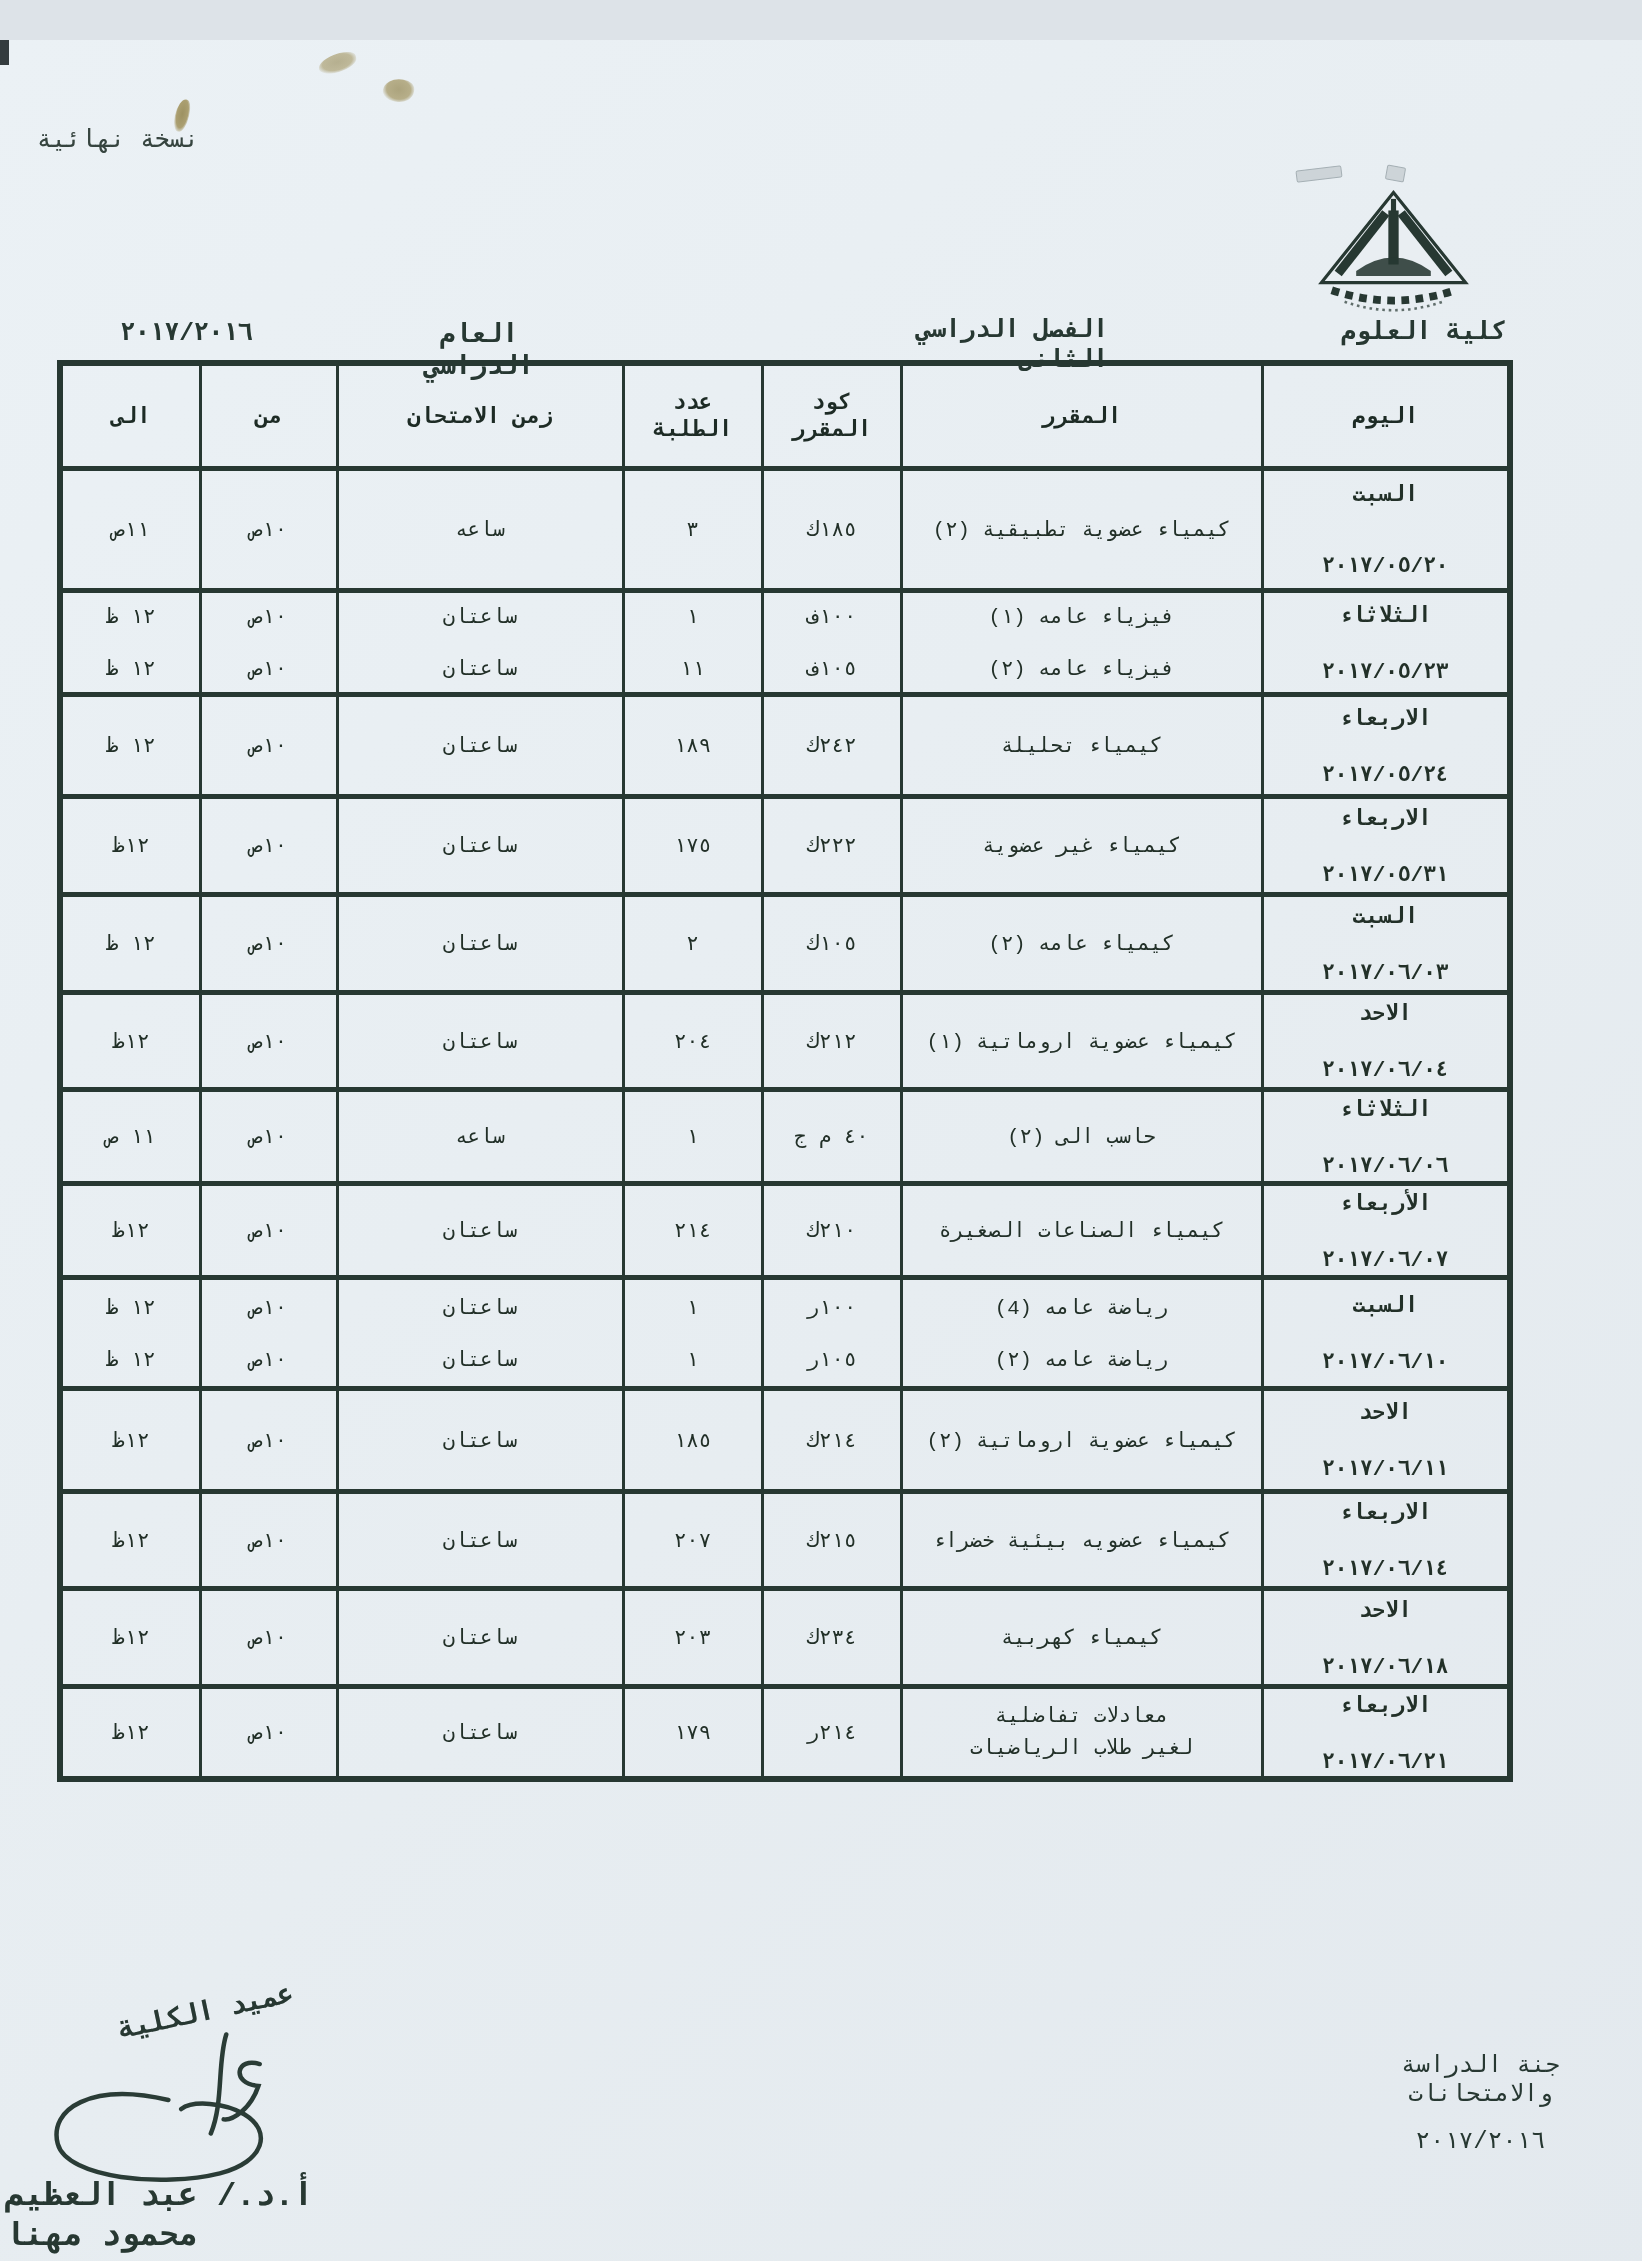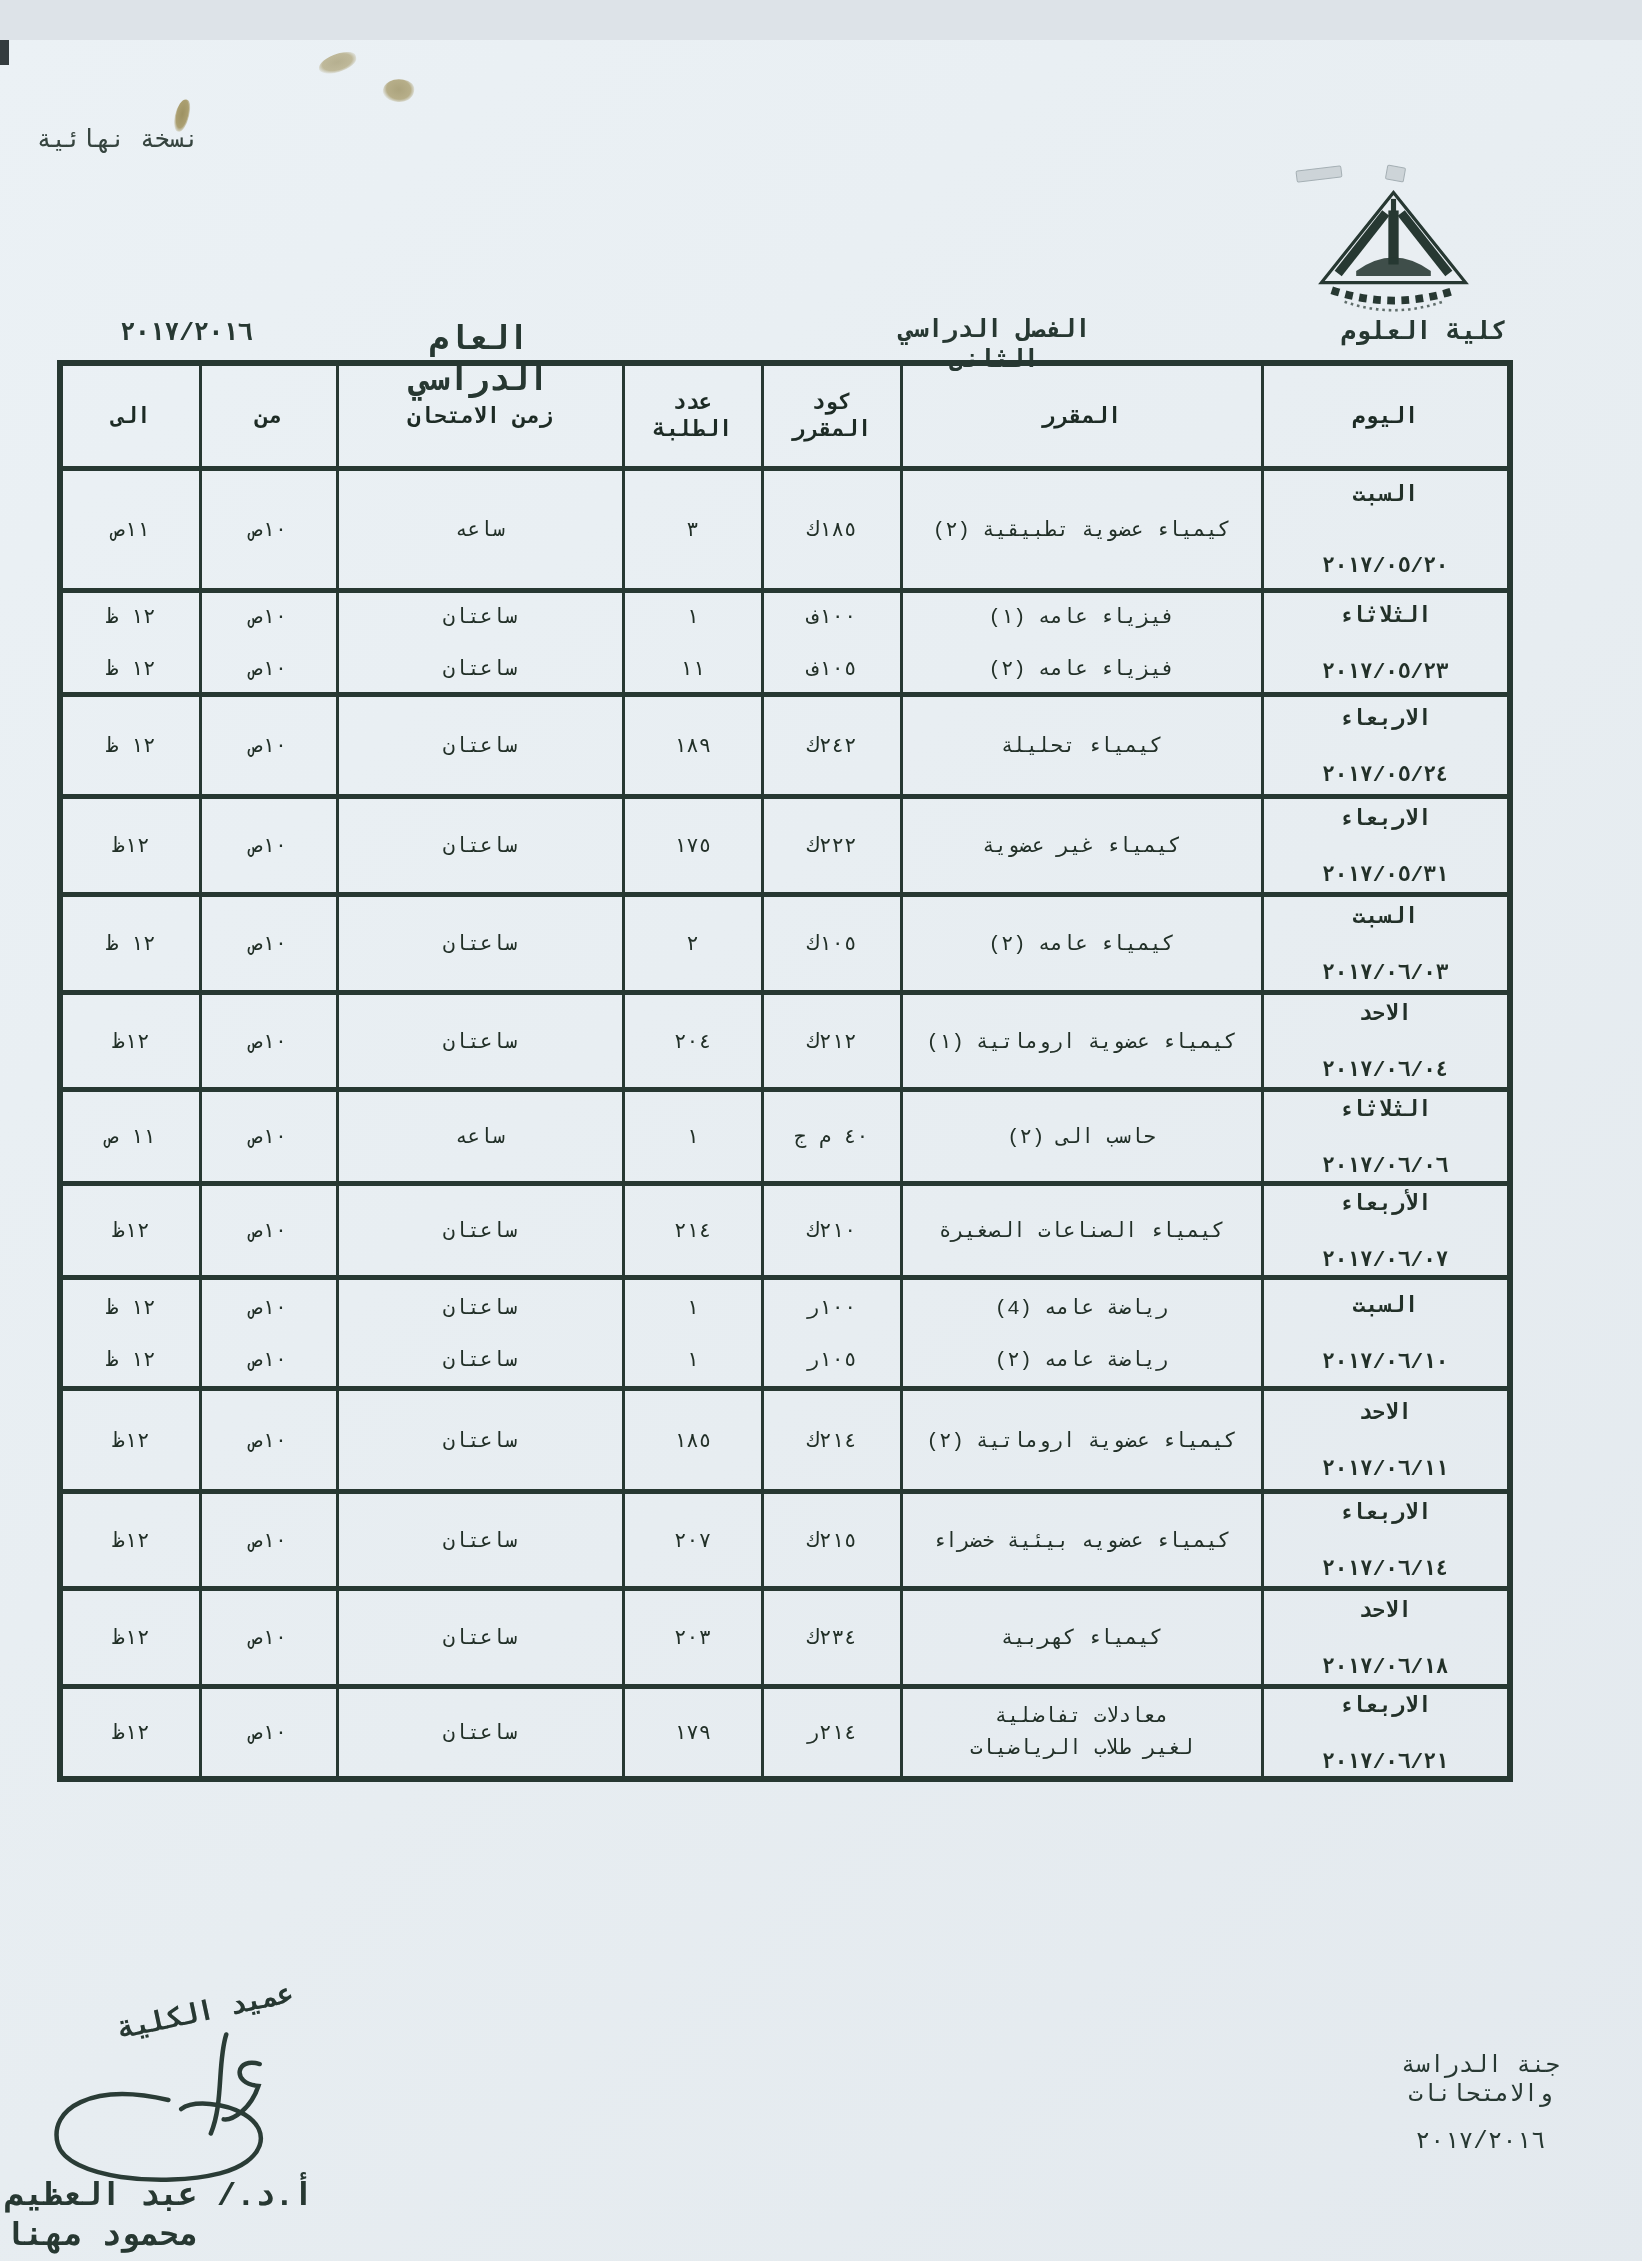--- a/index.html
+++ b/index.html
@@ -25,22 +25,22 @@
   #stain-3{left:383px;top:39px;width:31px;height:23px;transform:rotate(8deg);opacity:.65;}
   .staple{background:#c9d0d4;border:1.3px solid #9aa5aa;opacity:.85;border-radius:1.9px;}
   #staple-a{left:1296px;top:128px;width:44px;height:10.3px;transform:rotate(-7deg);}
   #staple-b{left:1386px;top:126px;width:17px;height:13px;transform:rotate(10deg);}
 
   
   #corner-note{left:32px;top:84px;width:167px;font-size:24.5px;color:#36443f;text-align:right;}
   #logo{left:1306px;top:142px;width:175px;height:138px;}
   #faculty{left:1341px;top:276px;width:171px;font-size:25px;font-weight:700;text-align:left;}
   #title{left:540px;top:213px;width:492px;font-size:31px;font-weight:700;text-align:center;}
-  #semester{left:881px;top:274px;width:227px;font-size:24.5px;font-weight:700;text-align:center;}
-  #year-label{left:398px;top:278px;width:162px;font-size:33px;font-weight:700;text-align:center;}
+  #semester{left:881px;top:274px;width:227px;font-size:24.5px;font-weight:700;text-align:right;}
+  #year-label{left:398px;top:278px;width:162px;font-size:26px;font-weight:700;text-align:center;}
   #year-value{left:102px;top:277px;width:169px;font-size:24.5px;font-weight:700;text-align:center;letter-spacing:1.3px;}
 
   
   #sched{position:absolute;left:57px;top:320px;width:1450px;table-layout:fixed;
          border-collapse:collapse;direction:rtl;border:6.4px solid var(--ink);}
   #sched th,#sched td{
     border:3.2px solid var(--ink);border-top-width:5.8px;border-bottom-width:5.8px;
     text-align:center;vertical-align:middle;font-size:20.6px;padding:2.6px 6.4px;
     color:#223028;word-wrap:break-word;
   }

